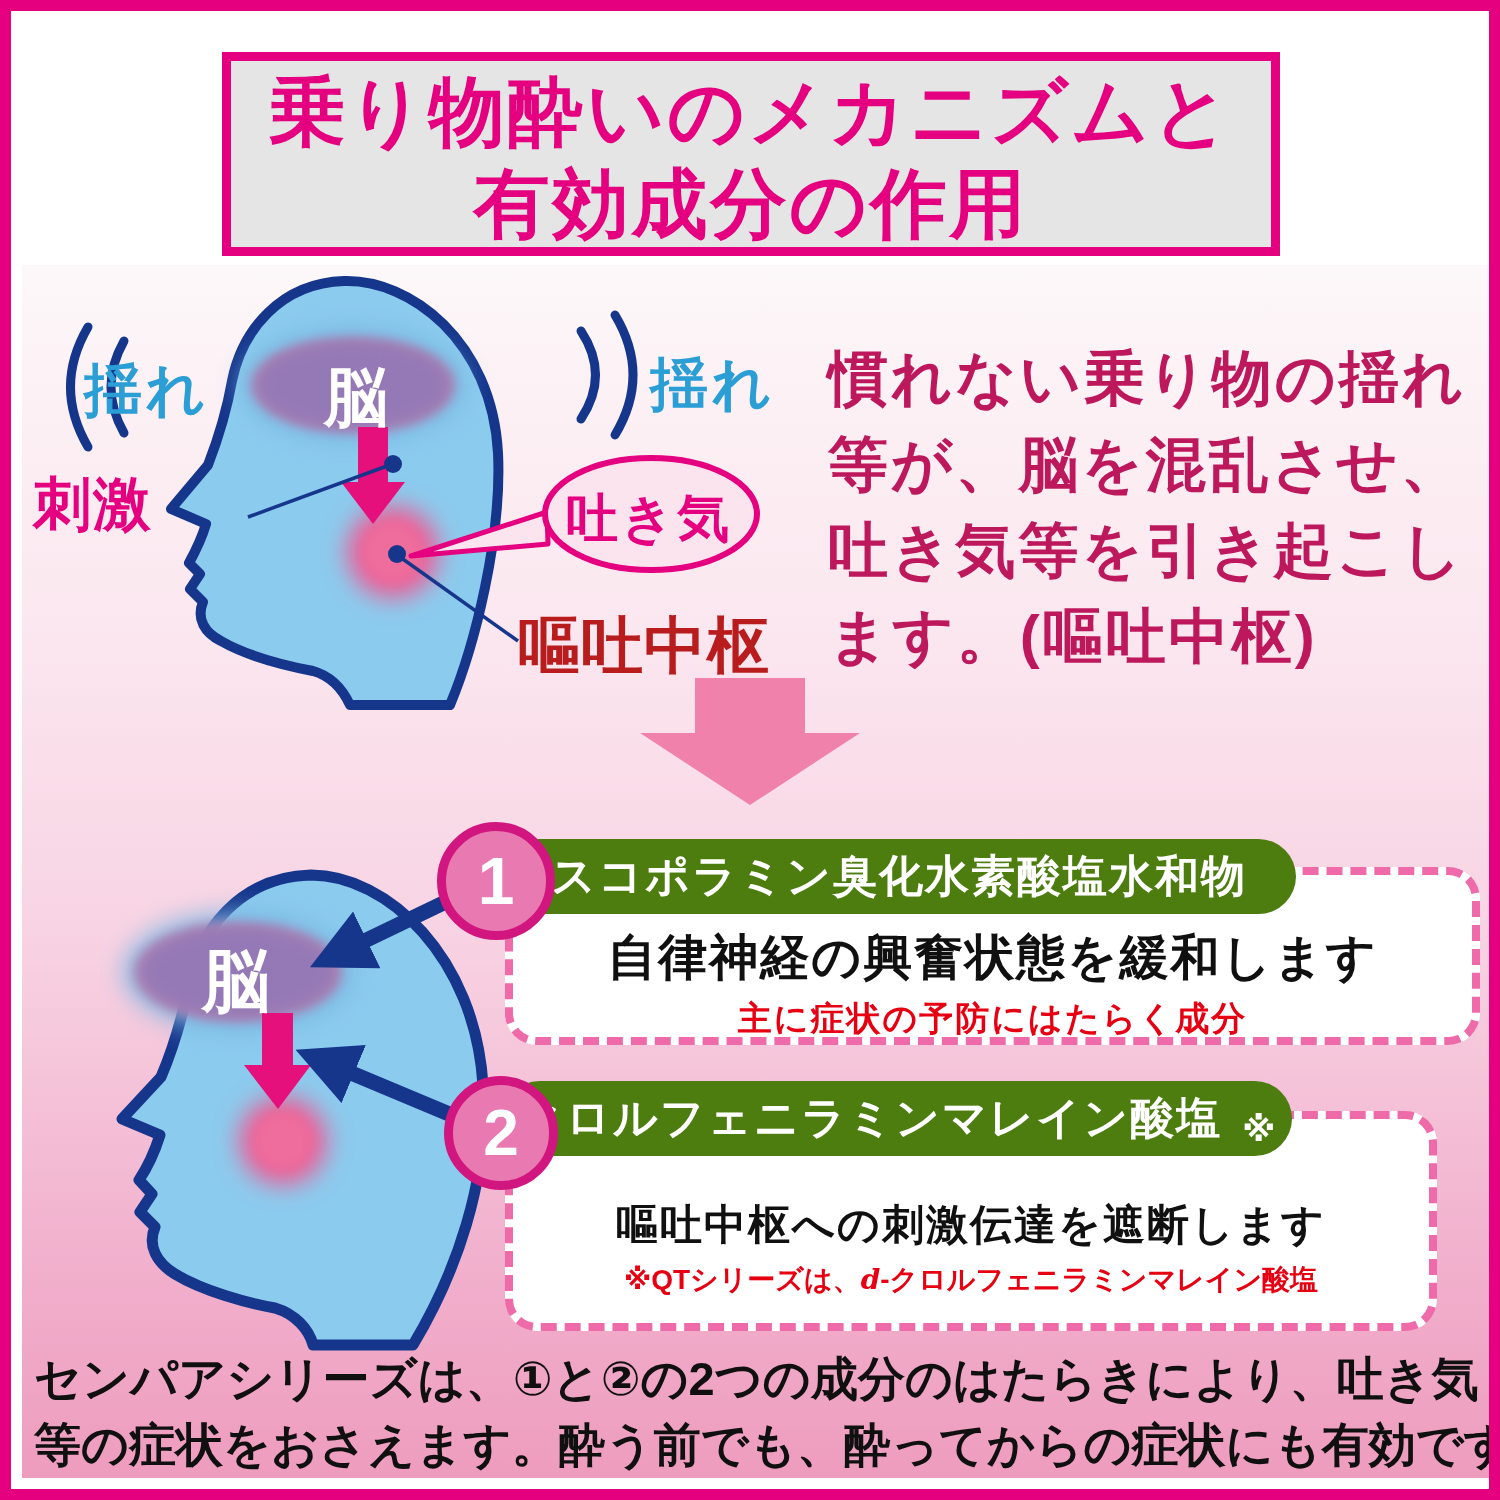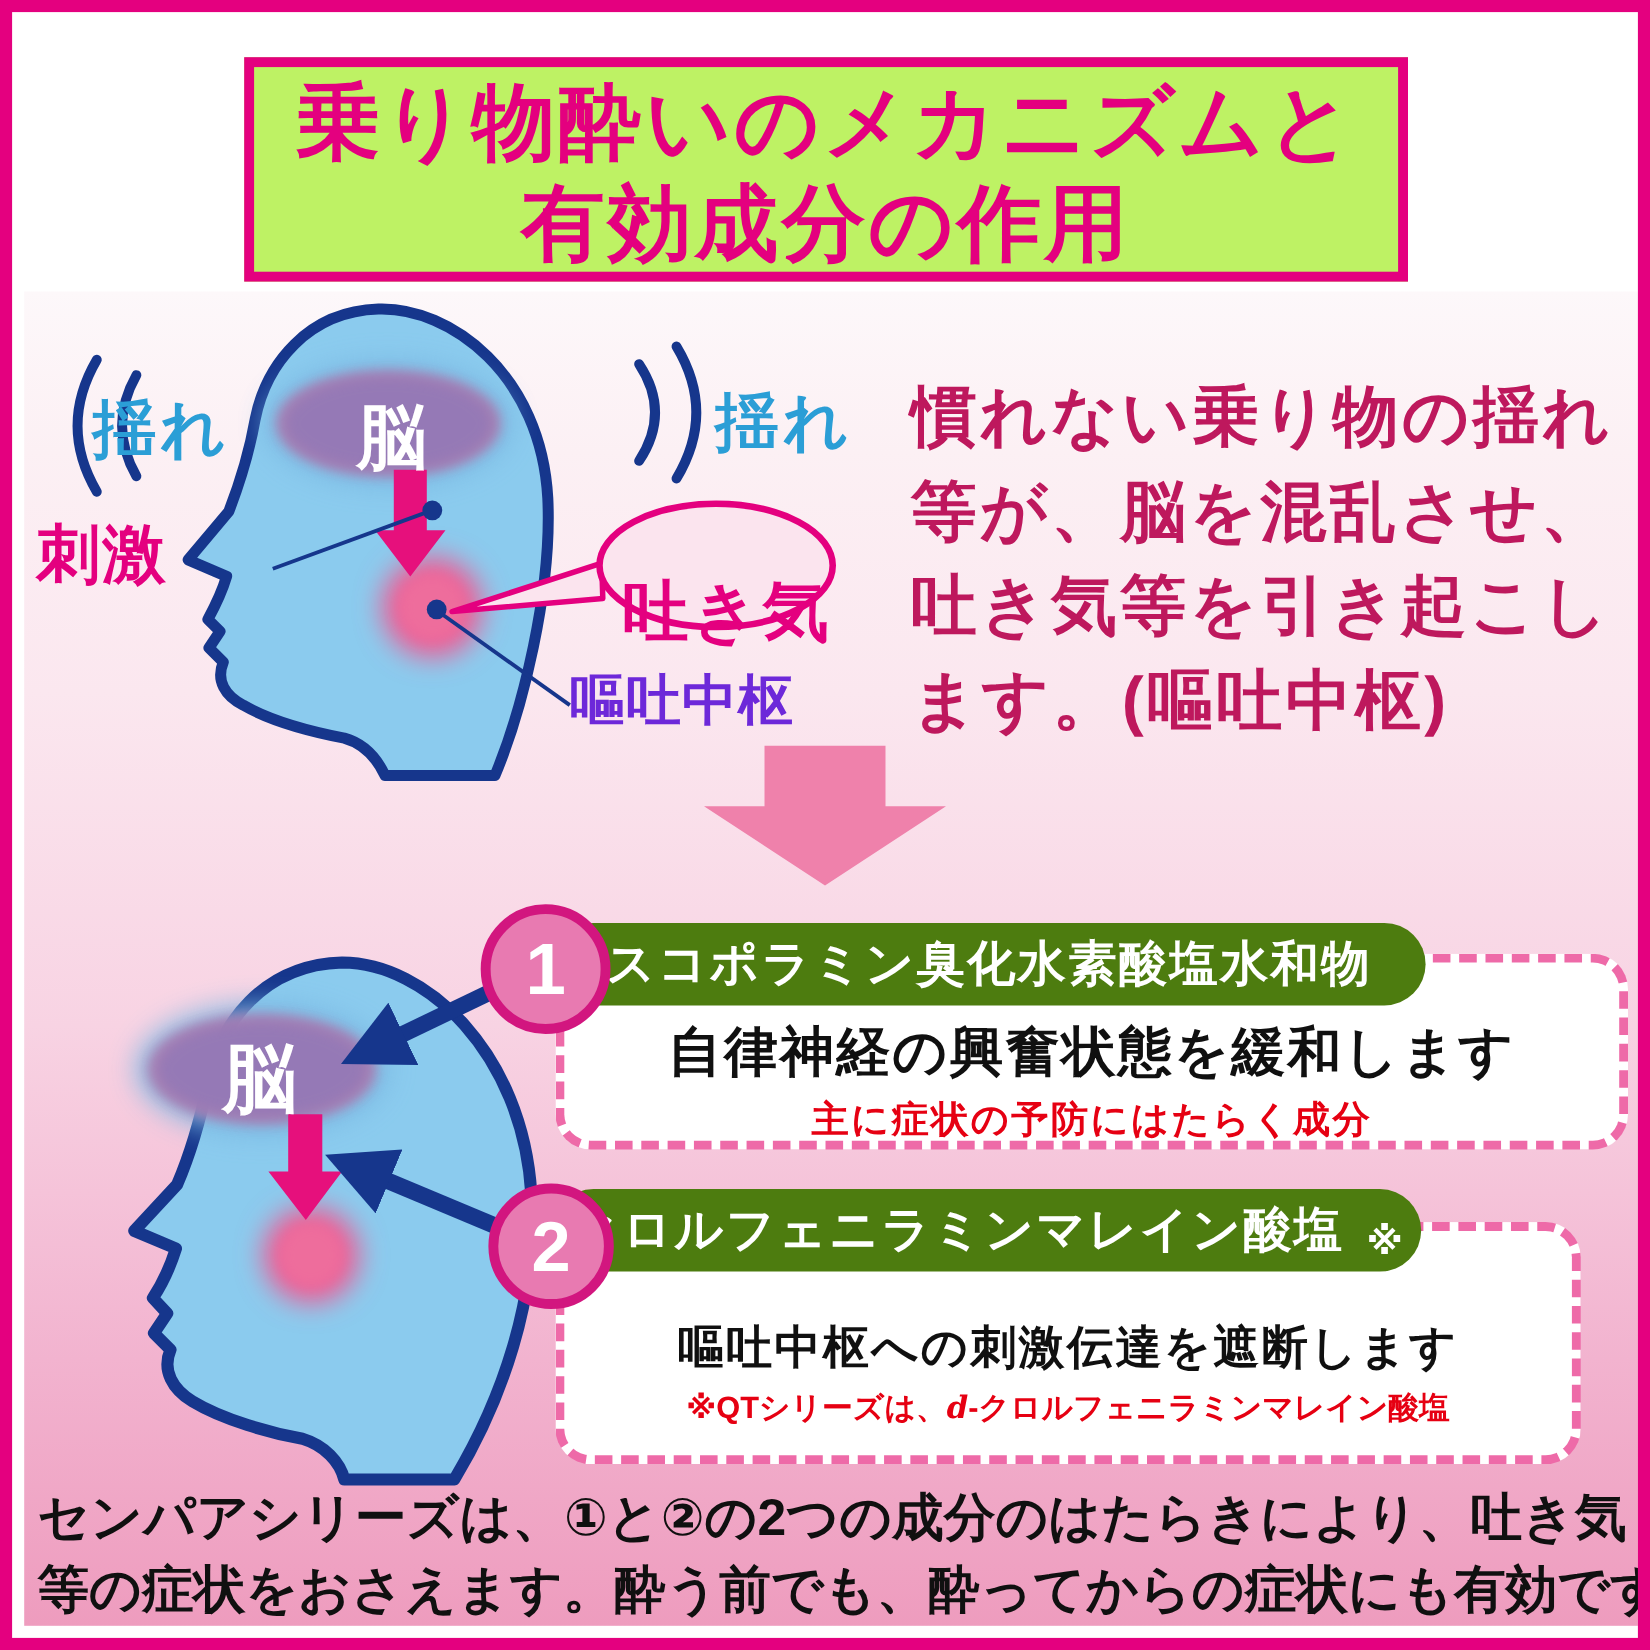--- a/index.html
+++ b/index.html
@@ -14,39 +14,39 @@
     z-index: 40; pointer-events: none;
   }
   .pink-panel {
     position: absolute; left: 22px; top: 265px; right: 11px; bottom: 22px;
     background: linear-gradient(180deg,#fdf8fa 0%,#fcf0f4 12%,#fbe7ef 30%,
       #f8d3e3 55%,#f2b3cf 80%,#ee9cbe 100%);
     z-index: 0;
   }
   .title-box {
     position: absolute; left: 222px; top: 52px; width: 1058px; height: 204px;
-    border: 9px solid #e4007f; background: #bef264; z-index: 4;
+    border: 9px solid #e4007f; background: #e5e5e5; z-index: 4;
     text-align: center; padding-top: 5px;
   }
   .title-line {
     font-size: 76px; font-weight: bold; color: #e4007f;
     line-height: 92px; letter-spacing: 3px; white-space: nowrap;
   }
   .abs { position: absolute; }
   svg.scene { position: absolute; z-index: 2; overflow: visible; }
   #svg-head1 { left: 20px; top: 275px; }
   #svg-head2 { left: 25px; top: 845px; }
   #big-arrow { left: 640px; top: 678px; z-index: 1; }
 
   .lbl { position: absolute; font-weight: bold; white-space: nowrap; z-index: 6; }
   #sway-left  { left: 84px;  top: 352px; font-size: 58px; color: #2b9ed6; letter-spacing: 4px; }
   #sway-right { left: 650px; top: 346px; font-size: 58px; color: #2b9ed6; letter-spacing: 4px; }
   #stimulus   { left: 33px;  top: 466px; font-size: 58px; color: #e4007f; letter-spacing: 2px; }
-  #nausea     { left: 566px; top: 484px; font-size: 60px; color: #e4007f; letter-spacing: 3px; margin-top: 32px; }
-  #vomit-lbl  { left: 518px; top: 604px; font-size: 50px; color: #6d28d9; letter-spacing: 1px; }
+  #nausea     { left: 566px; top: 484px; font-size: 52px; color: #e4007f; letter-spacing: 3px; }
+  #vomit-lbl  { left: 518px; top: 604px; font-size: 62px; color: #b91c1c; letter-spacing: 1px; }
   #brain1 { left: 324px; top: 354px; font-size: 64px; color: #fff; z-index: 3; }
   #brain2 { left: 202px; top: 936px; font-size: 68px; color: #fff; z-index: 3; }
 
   .paragraph { left: 828px; top: 336px; z-index: 2; }
   .paragraph div {
     font-size: 60px; line-height: 86px; color: #be185d;
     font-weight: 600; letter-spacing: 3px; white-space: nowrap;
   }
   .footer { left: 34px; top: 1346px; z-index: 6; }
   .footer div {

